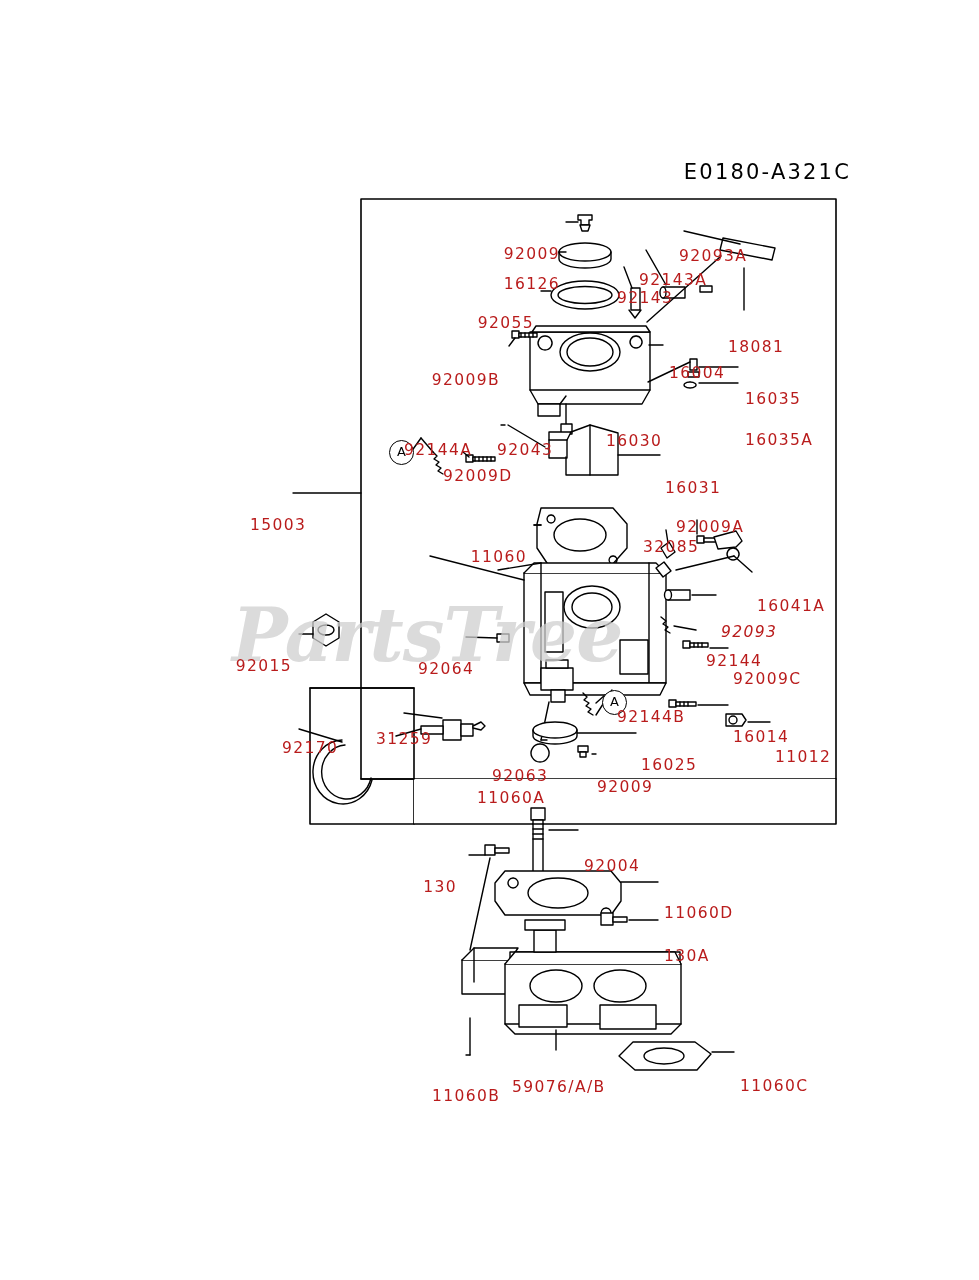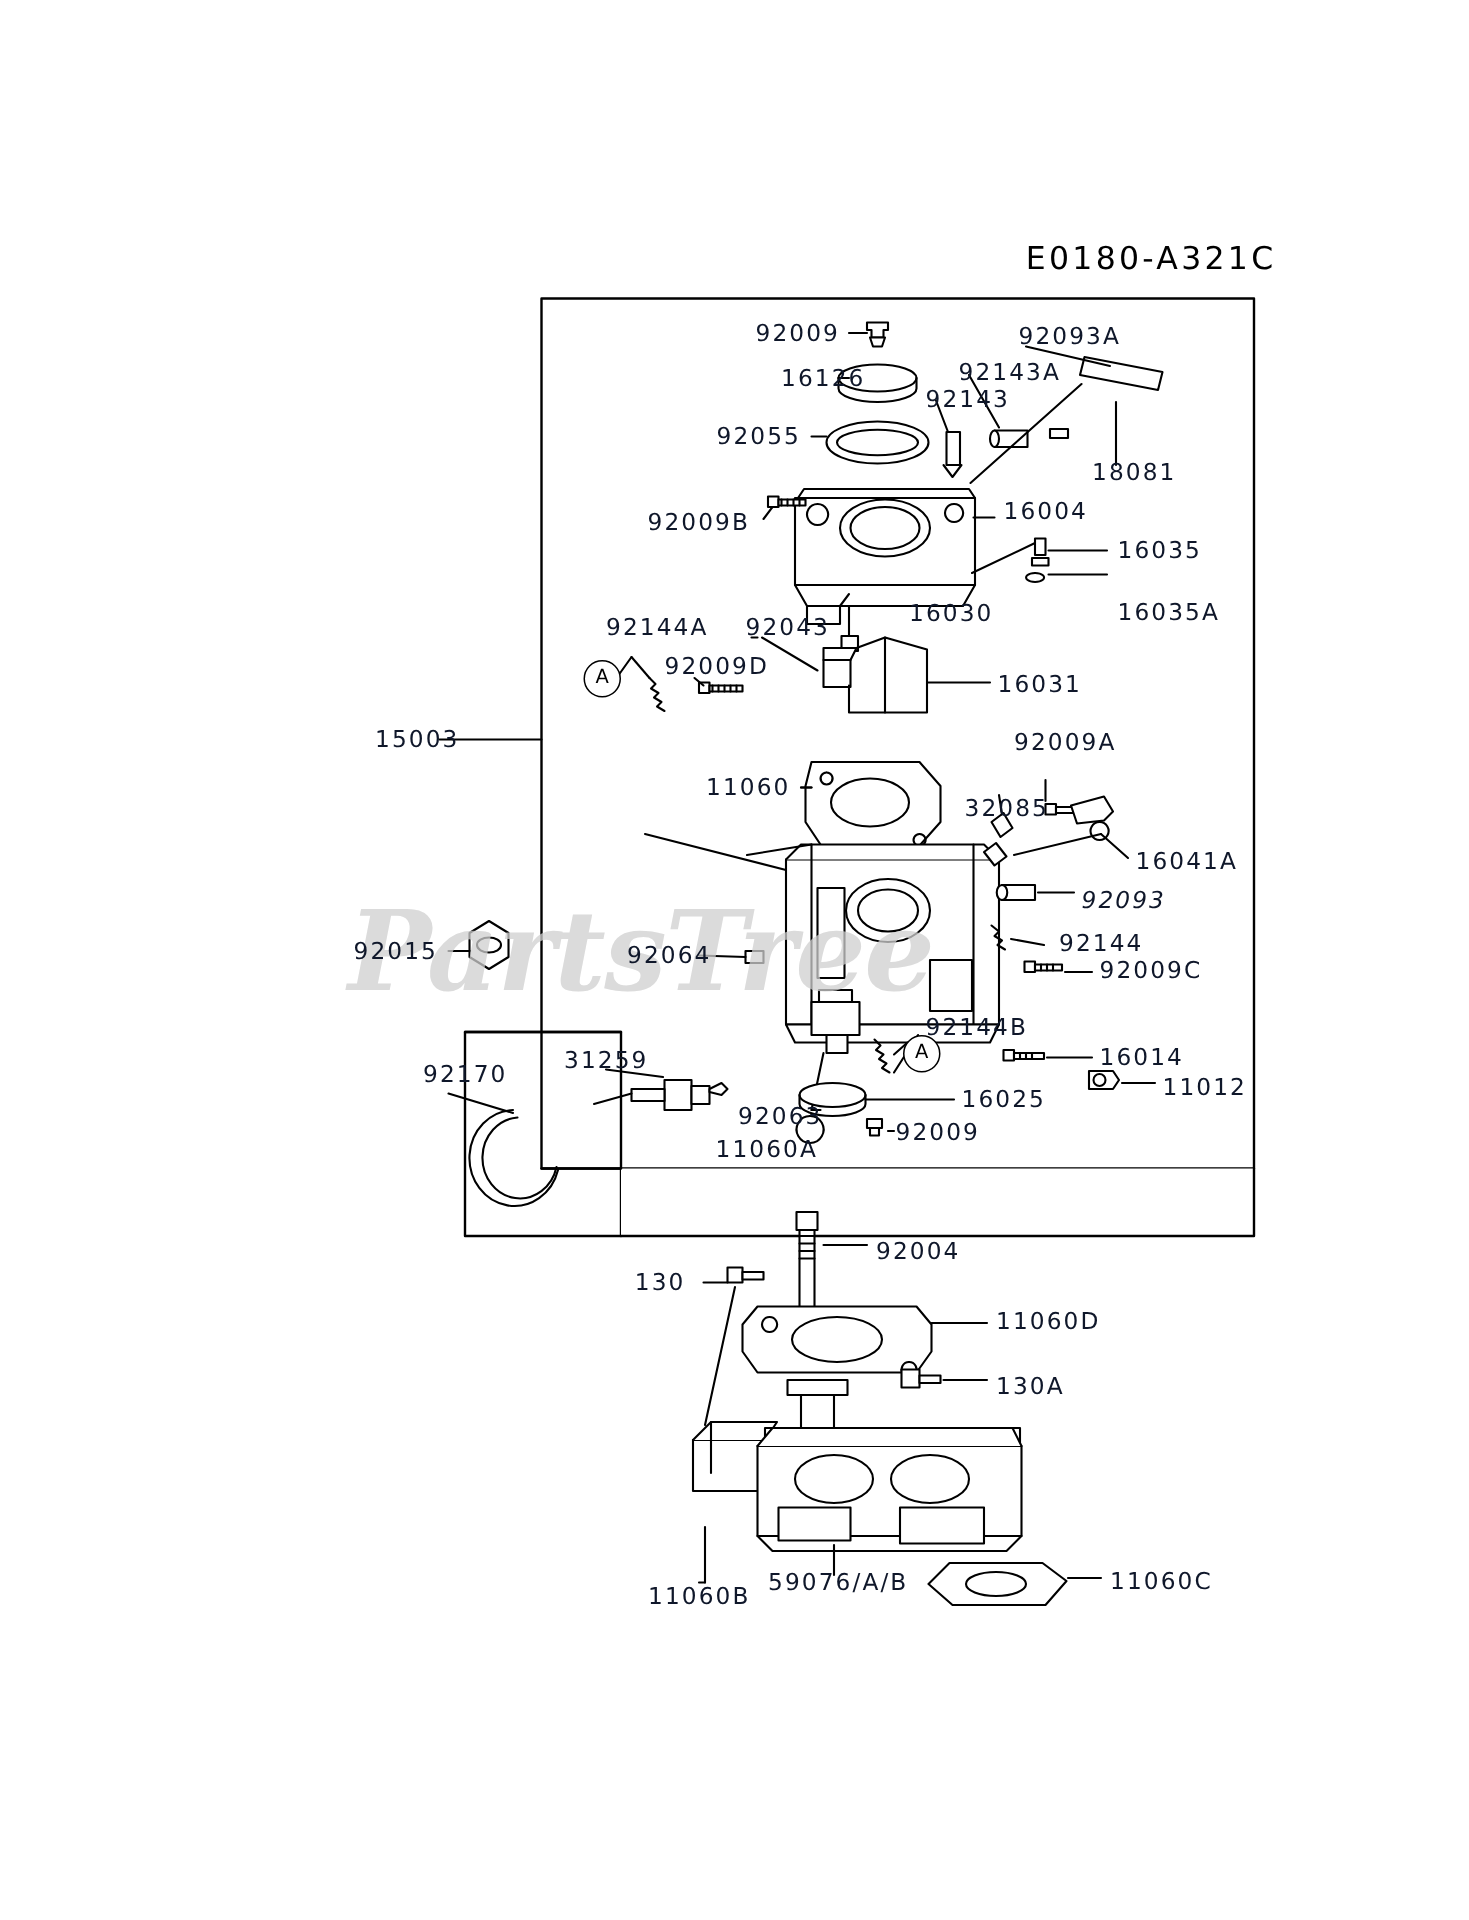--- a/index.html
+++ b/index.html
@@ -15,23 +15,24 @@
     width: 979px;
     height: 1280px;
     background: #ffffff;
     overflow: hidden;
   }
   .lbl {
     position: absolute;
     font-family: "DejaVu Sans", sans-serif;
     font-size: 15.5px;
     letter-spacing: 1.4px;
-    color: #0f172a;
+    color: #b91c1c;
     white-space: nowrap;
     line-height: 1;
+    margin-top: 32px;
   }
   .lbl.r { transform: translateX(-100%); }
   .diag-code {
     position: absolute;
     right: 128px;
     top: 160px;
     font-size: 21px;
     letter-spacing: 2.2px;
     color: #000;
     white-space: nowrap;
@@ -292,38 +293,38 @@
       <path d="M712 1052 H734"></path>
 
     </g>
   </svg>
 
   <div class="circ-a" style="left:389px; top:440px;">A</div>
   <div class="circ-a" style="left:602px; top:690px;">A</div>
 
   <div class="lbl r" style="left:560px; top:215px;">92009</div>
   <div class="lbl" style="left:679px; top:217px;">92093A</div>
-  <div class="lbl r" style="left:577px; top:245px;">16126</div>
+  <div class="lbl r" style="left:560px; top:245px;">16126</div>
   <div class="lbl" style="left:639px; top:241px;">92143A</div>
   <div class="lbl" style="left:617px; top:259px;">92143</div>
   <div class="lbl r" style="left:534px; top:284px;">92055</div>
   <div class="lbl" style="left:728px; top:308px;">18081</div>
   <div class="lbl r" style="left:500px; top:341px;">92009B</div>
   <div class="lbl" style="left:669px; top:334px;">16004</div>
   <div class="lbl" style="left:745px; top:360px;">16035</div>
   <div class="lbl" style="left:745px; top:401px;">16035A</div>
   <div class="lbl" style="left:404px; top:411px;">92144A</div>
   <div class="lbl" style="left:497px; top:411px;">92043</div>
   <div class="lbl" style="left:606px; top:402px;">16030</div>
   <div class="lbl" style="left:443px; top:437px;">92009D</div>
   <div class="lbl" style="left:665px; top:449px;">16031</div>
   <div class="lbl" style="left:250px; top:486px;">15003</div>
   <div class="lbl" style="left:676px; top:488px;">92009A</div>
   <div class="lbl r" style="left:527px; top:518px;">11060</div>
-  <div class="lbl" style="left:643px; top:532px;">32085</div>
+  <div class="lbl" style="left:643px; top:508px;">32085</div>
   <div class="lbl" style="left:757px; top:567px;">16041A</div>
   <div class="lbl" style="left:721px; top:593px;font-style:italic;">92093</div>
   <div class="lbl r" style="left:292px; top:627px;">92015</div>
   <div class="lbl" style="left:418px; top:630px;">92064</div>
   <div class="lbl" style="left:706px; top:622px;">92144</div>
   <div class="lbl" style="left:733px; top:640px;">92009C</div>
   <div class="lbl" style="left:617px; top:678px;">92144B</div>
   <div class="lbl" style="left:282px; top:709px;">92170</div>
   <div class="lbl" style="left:376px; top:700px;">31259</div>
   <div class="lbl" style="left:733px; top:698px;">16014</div>

